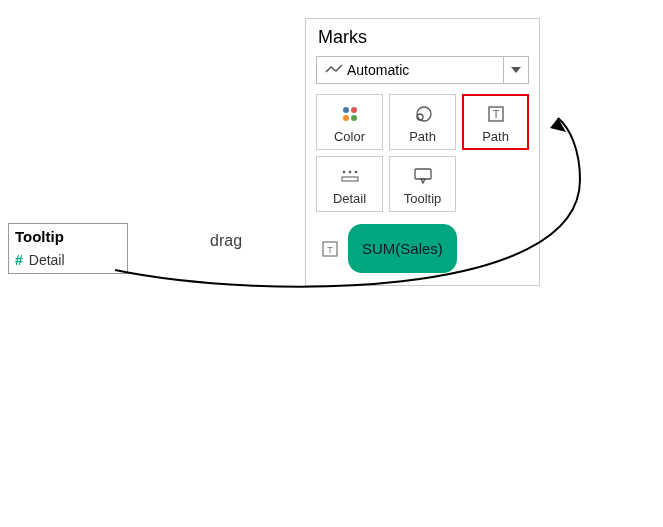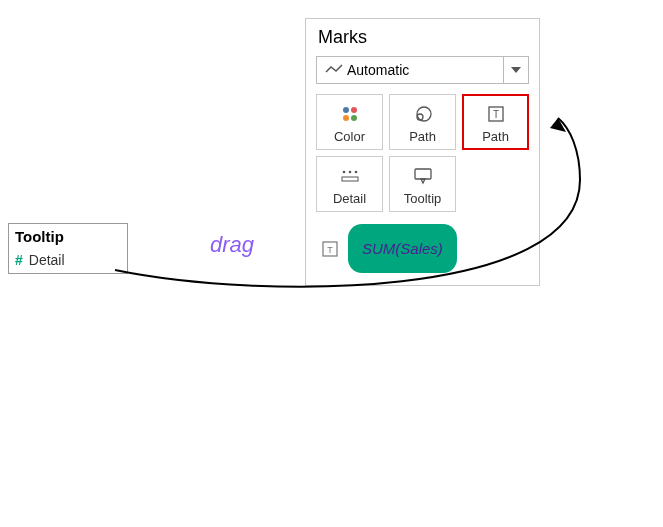--- a/index.html
+++ b/index.html
@@ -102,35 +102,33 @@
       align-items: center;
       gap: 8px;
       padding-left: 4px;
     }
     .pill-type-box {
       width: 20px; height: 20px;
       display:flex; align-items:center; justify-content:center;
     }
     .pill {
       background: #00a67d;
-      color: #4c1d95;
+      color: #0f172a;
       border-radius: 14px;
       padding: 16px 14px;
       font-size: 15px;
       cursor: pointer;
-      font-style: italic;
     }
 
     .drag-label {
       position: absolute;
       left: 210px;
       top: 232px;
-      font-size: 22px;
-      font-style: italic;
-      color: #8b5cf6;
+      font-size: 16px;
+      color: #404040;
     }
 
     
     .reflection-wrap {
       position: absolute;
       left: 305px;
       top: 360px;
       width: 235px;
       height: 155px;
       overflow: hidden;

